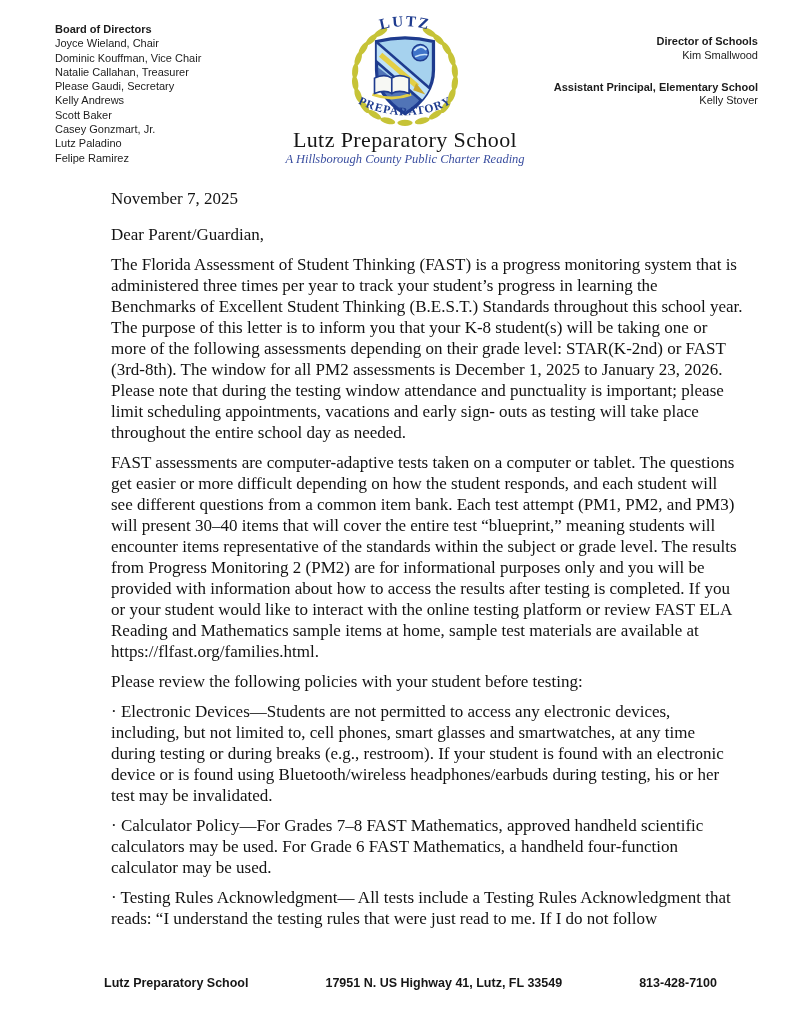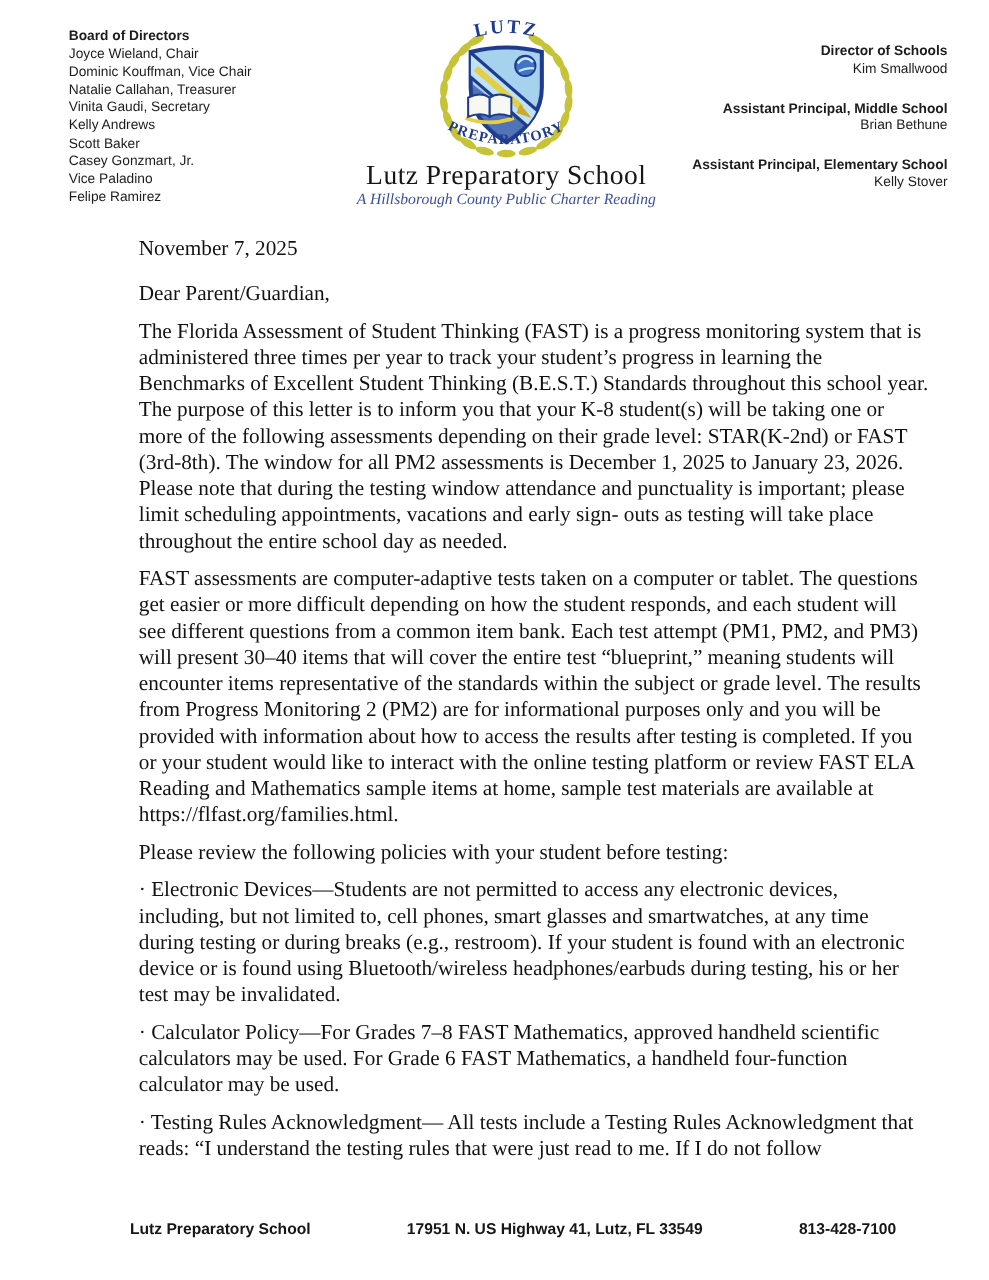--- a/index.html
+++ b/index.html
@@ -64,36 +64,32 @@
 </head>
 <body>
 
 <div class="page">
 
   <div class="board-block">
     <span class="board-title">Board of Directors</span>
     <span class="board-member">Joyce Wieland, Chair</span>
     <span class="board-member">Dominic Kouffman, Vice Chair</span>
     <span class="board-member">Natalie Callahan, Treasurer</span>
-    <span class="board-member">Vinita Gaudi, Secretary</span>
+    <span class="board-member">Please Gaudi, Secretary</span>
     <span class="board-member">Kelly Andrews</span>
     <span class="board-member">Scott Baker</span>
     <span class="board-member">Casey Gonzmart, Jr.</span>
-    <span class="board-member">Vice Paladino</span>
+    <span class="board-member">Lutz Paladino</span>
     <span class="board-member">Felipe Ramirez</span>
   </div>
 
   <div class="admin-block">
     <div class="admin-group">
       <span class="admin-role">Director of Schools</span>
       <span class="admin-name">Kim Smallwood</span>
-    </div>
-    <div class="admin-group">
-      <span class="admin-role">Assistant Principal, Middle School</span>
-      <span class="admin-name">Brian Bethune</span>
     </div>
     <div class="admin-group">
       <span class="admin-role">Assistant Principal, Elementary School</span>
       <span class="admin-name">Kelly Stover</span>
     </div>
   </div>
 
   <div class="logo-block">
     <svg class="crest" viewBox="0 0 120 112" aria-hidden="true">
       <defs>

